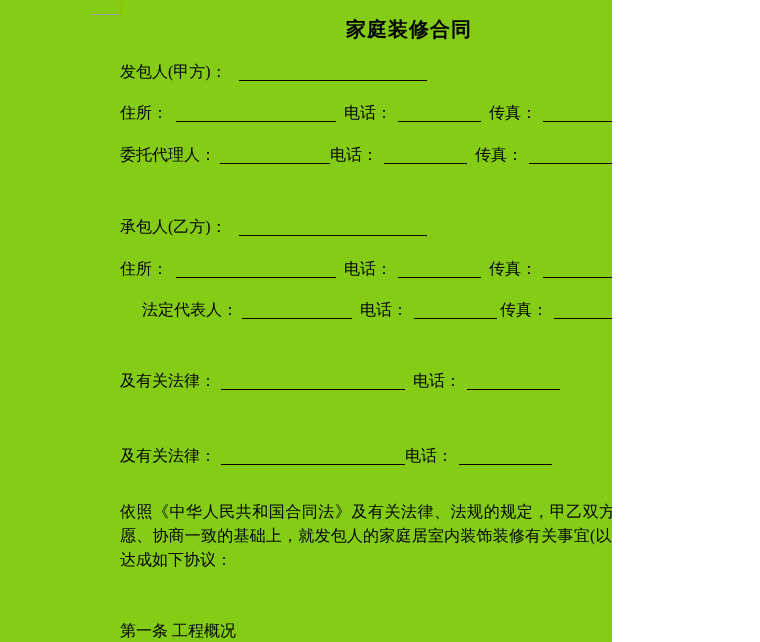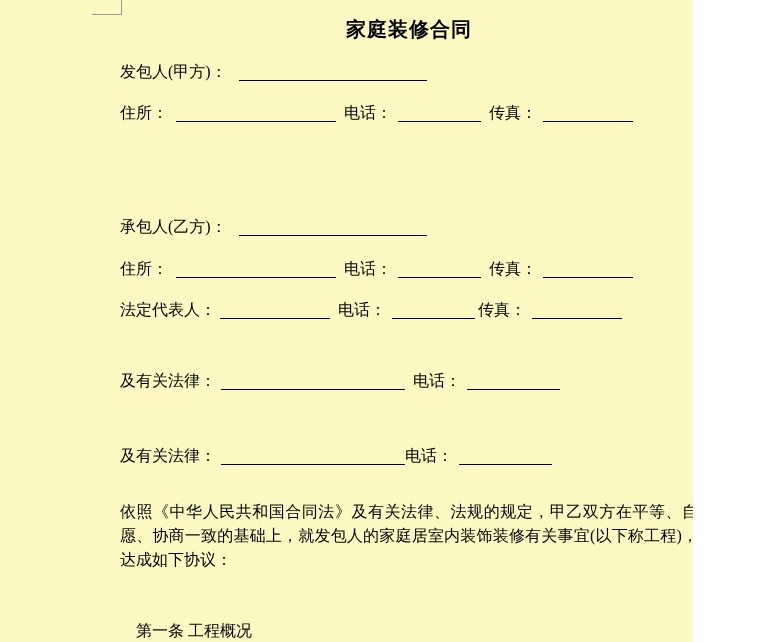--- a/index.html
+++ b/index.html
@@ -1,20 +1,20 @@
 <!DOCTYPE html>
 <html><head>
 <meta charset="utf-8">
 <style>
   html, body { margin: 0; padding: 0; background: #ffffff; }
   .page {
     position: relative;
-    width: 693px;
+    width: 612px;
     height: 642px;
-    background: #fef9c3;
+    background: #84cc16;
     color: #000000;
     font-family: "Liberation Serif", serif;
     font-size: 16px;
     overflow: hidden;
   }
   
   .mark-left {
     position: absolute; left: 92px; top: 0; width: 29px; height: 14px;
     border-right: 1px solid #9a9a9a; border-bottom: 1px solid #9a9a9a;
   }
@@ -44,49 +44,52 @@
   .b-wide     { width: 184px; margin-left: 5px;  }
   .b-phone-lg { width: 93px;  margin-left: 6px;  }
   .lbl-gap    { margin-left: 8px; }
   .lbl-gap-sm { margin-left: 3px; }
   .lbl-tight  { margin-left: 0; }
   .r1 { top: 62px; }
   .r2 { top: 103px; }
   .r3 { top: 145px; }
   .r4 { top: 217px; }
   .r5 { top: 259px; }
-  .r6 { top: 300px; }
+  .r6 { top: 300px; margin-left: 22px; }
   .r7 { top: 371px; }
   .r8 { top: 446px; }
   .preamble {
     position: absolute; left: 120px; top: 500px; width: 578px;
     line-height: 24px; text-align: justify; text-justify: inter-ideograph;
   }
   .article-heading {
-    position: absolute; left: 136px; top: 621px; white-space: nowrap;
+    position: absolute; left: 120px; top: 621px; white-space: nowrap;
   }
 </style>
 </head>
 <body>
 
 <div class="page">
 
   <div class="mark-left"></div>
   <div class="mark-right"></div>
 
   <div class="doc-title">家庭装修合同</div>
 
   <div class="row r1">
     <span>发包人(甲方)：</span><span class="blank b-name"></span>
   </div>
 
   <div class="row r2">
     <span>住所：</span><span class="blank b-addr"></span><span class="lbl-gap">电话：</span><span class="blank b-phone"></span><span class="lbl-gap">传真：</span><span class="blank b-fax"></span>
   </div>
 
+  <div class="row r3">
+    <span>委托代理人：</span><span class="blank b-agent"></span><span class="lbl-tight">电话：</span><span class="blank b-phone"></span><span class="lbl-gap">传真：</span><span class="blank b-fax"></span>
+  </div>
 
   <div class="row r4">
     <span>承包人(乙方)：</span><span class="blank b-name"></span>
   </div>
 
   <div class="row r5">
     <span>住所：</span><span class="blank b-addr"></span><span class="lbl-gap">电话：</span><span class="blank b-phone"></span><span class="lbl-gap">传真：</span><span class="blank b-fax"></span>
   </div>
 
   <div class="row r6">

